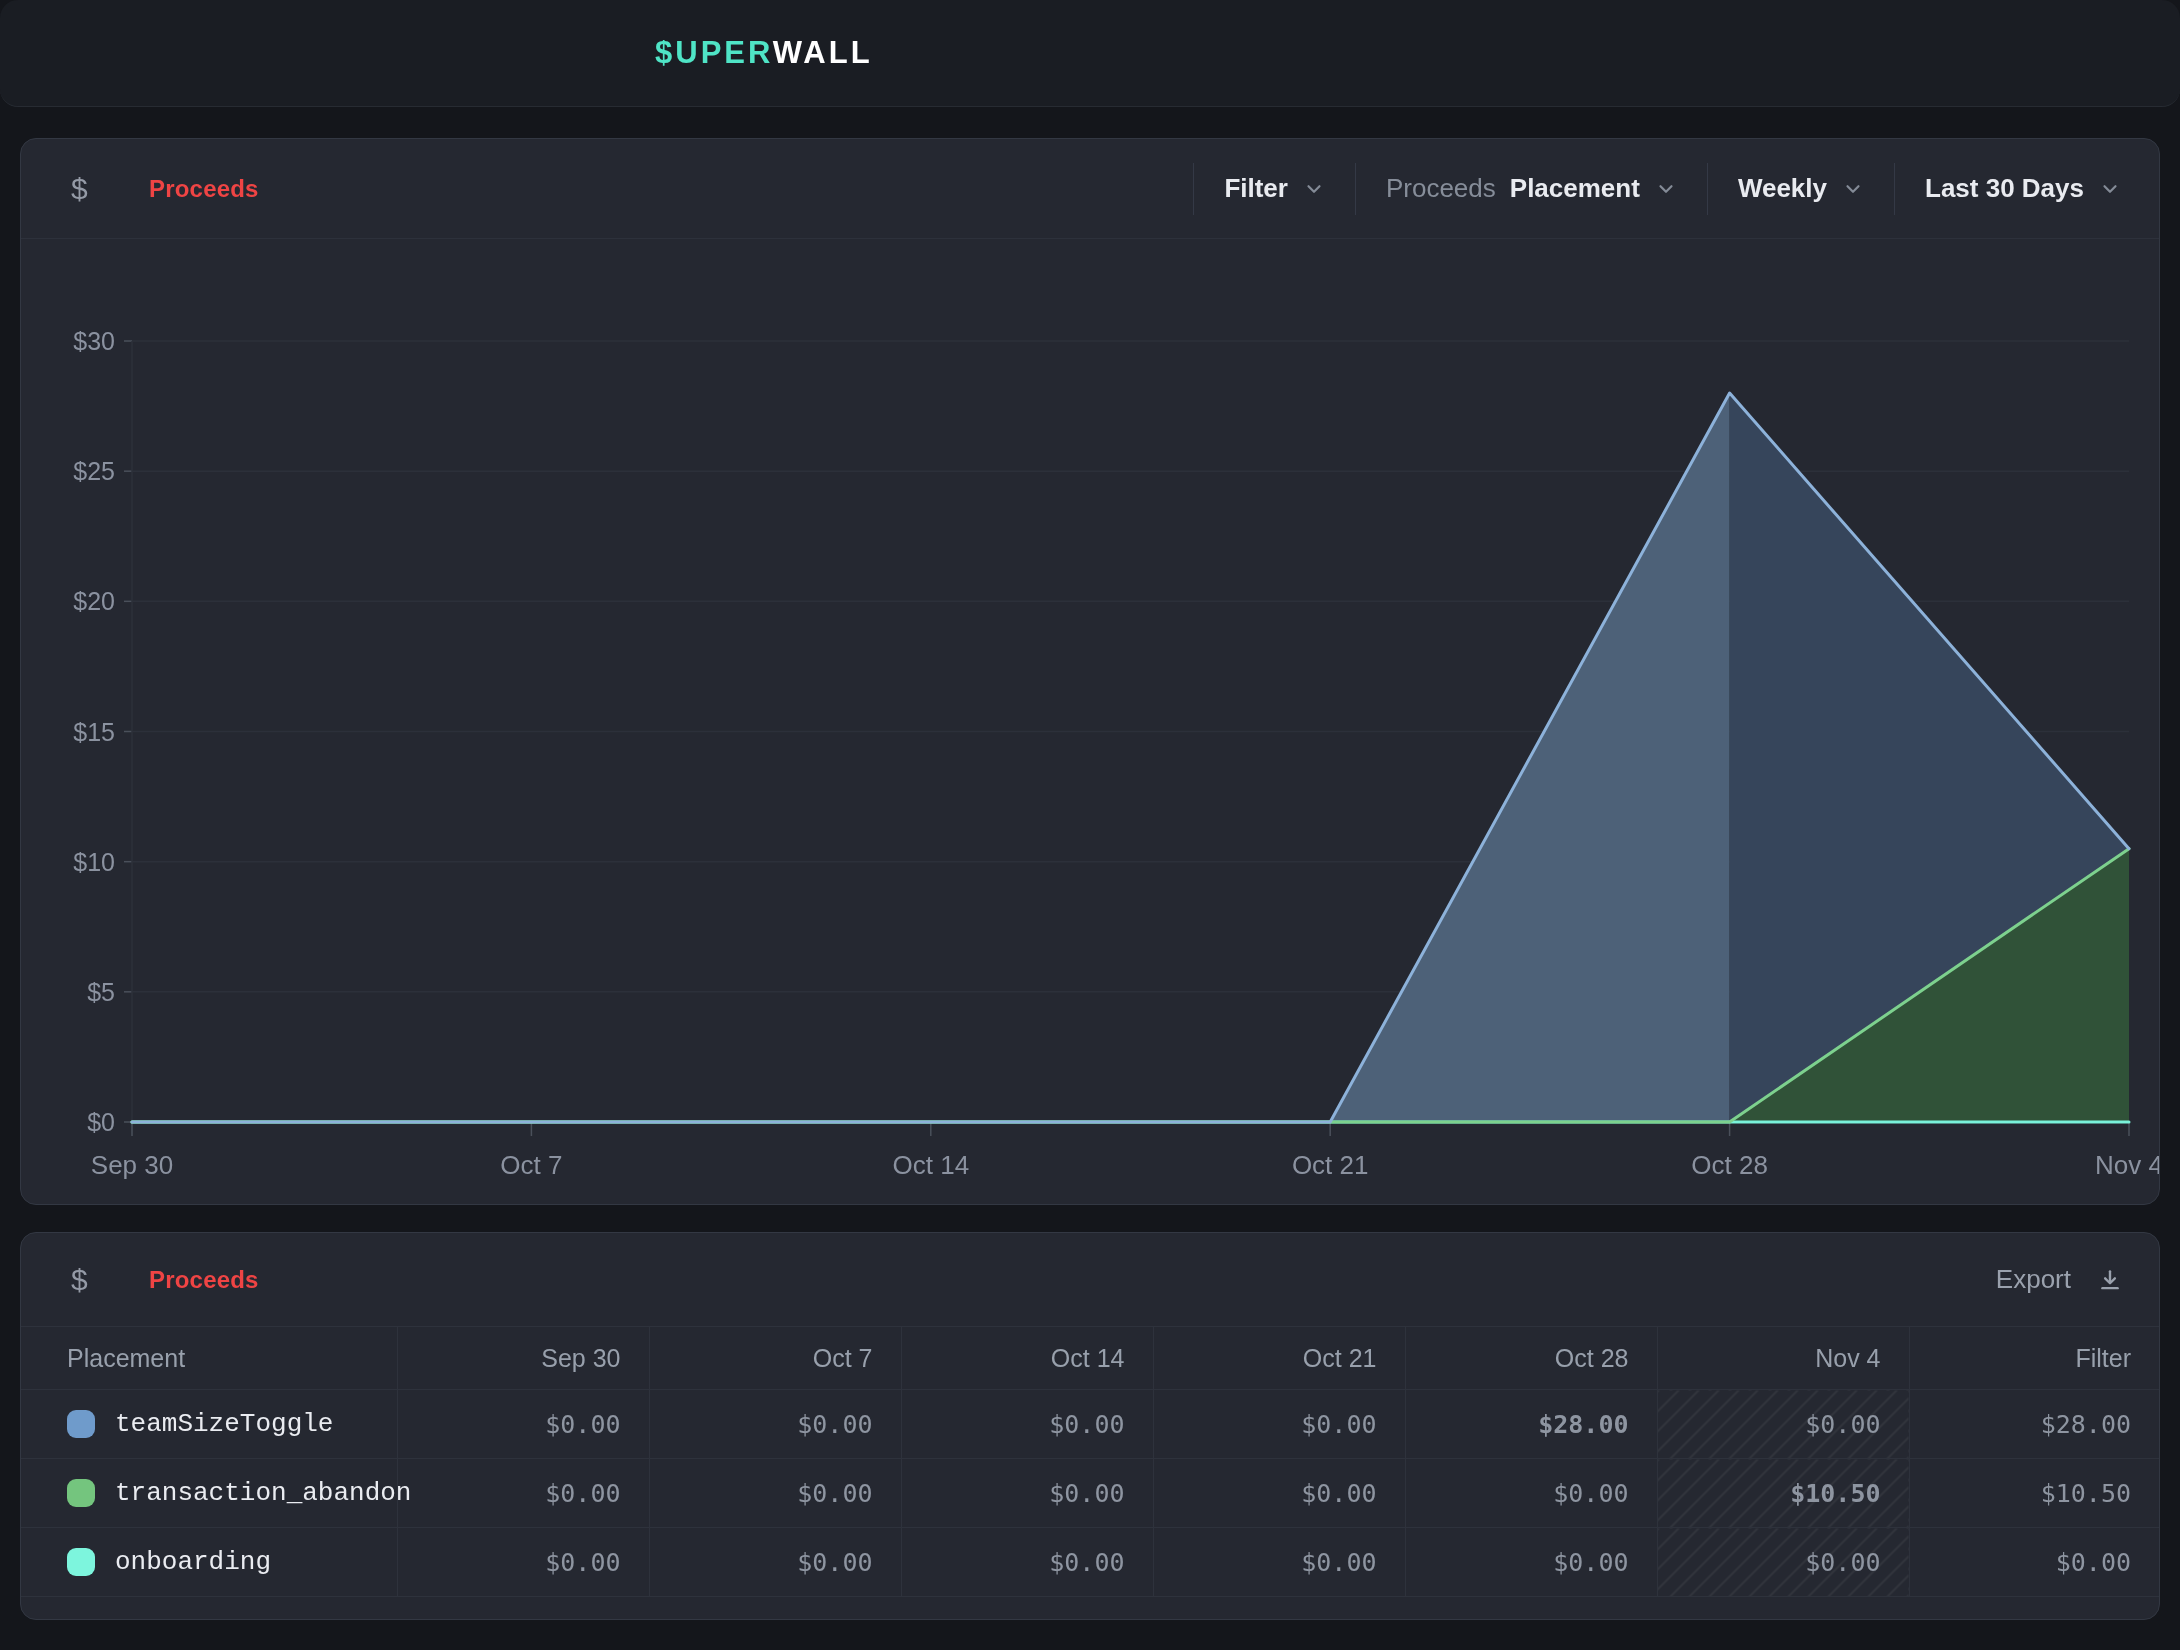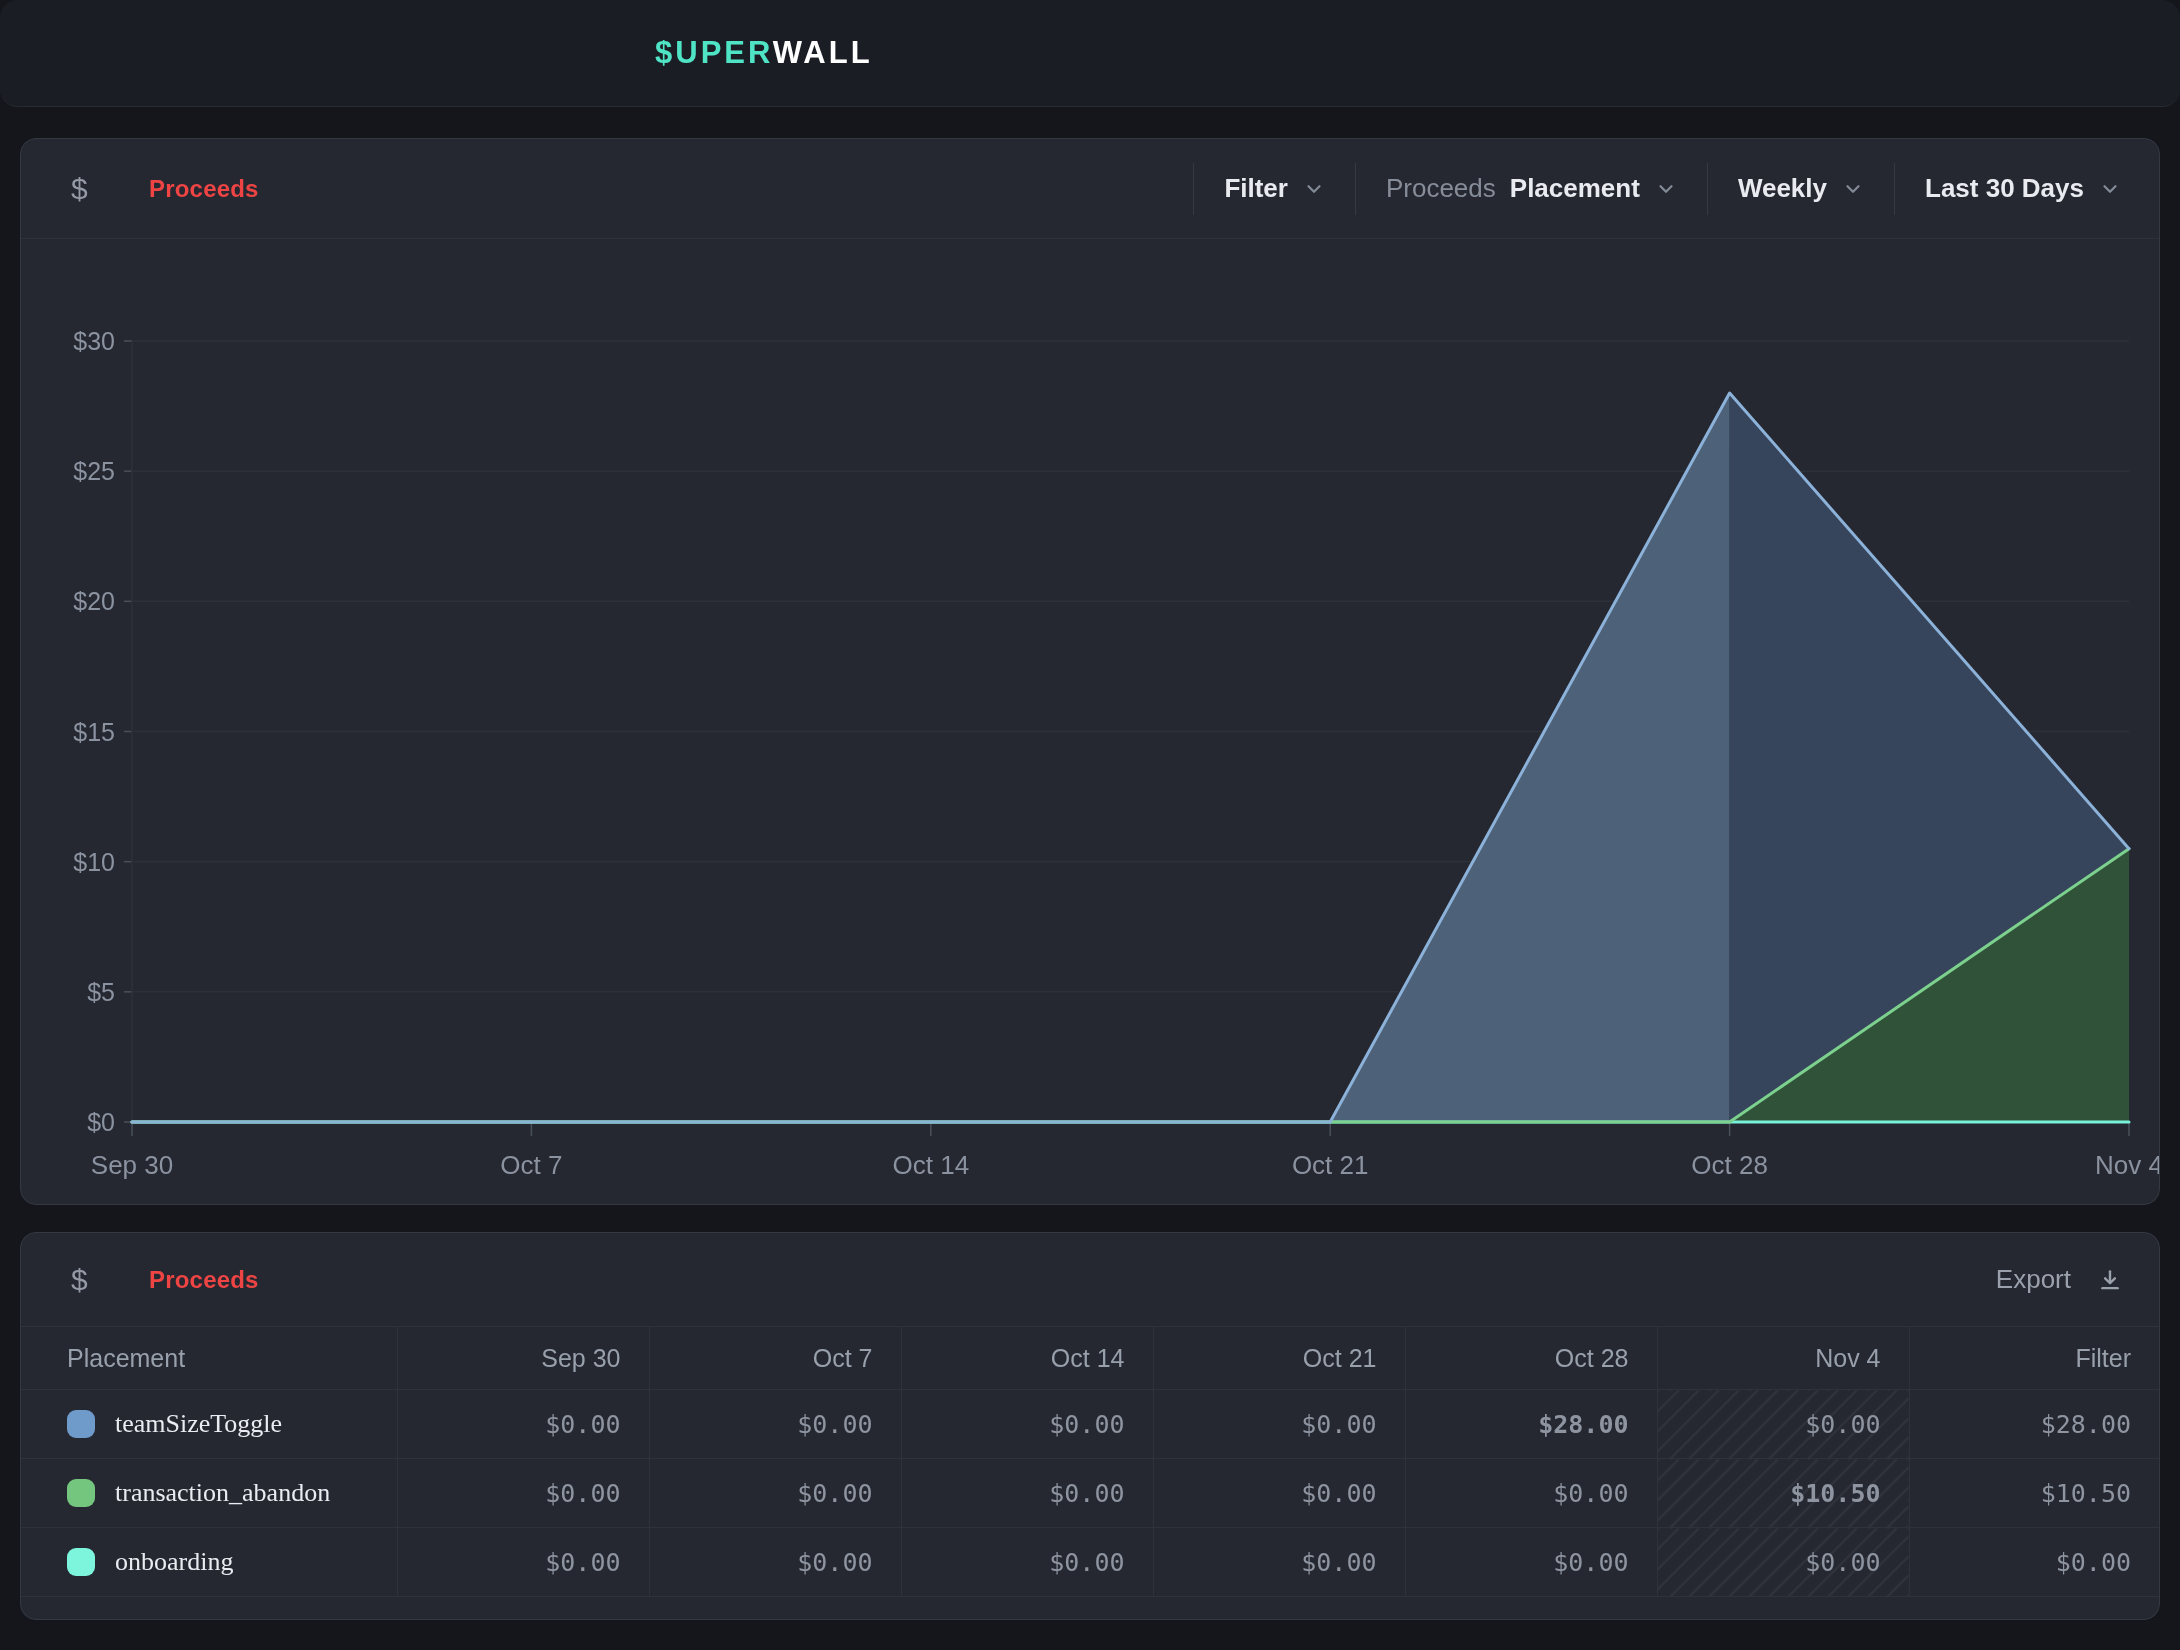--- a/index.html
+++ b/index.html
@@ -73,21 +73,21 @@
   table.data th {
     height: 63px; font-size: 25px; font-weight: 400; color: #98a0ac;
     text-align: right; padding-right: 28px;
   }
   table.data th:first-child { text-align: left; padding-left: 46px; }
   table.data th + th, table.data td + td { border-left: 1px solid #2e323c; }
   table.data td {
     height: 69px; text-align: right; padding-right: 28px;
     font-family: "DejaVu Sans Mono", monospace; font-size: 25px; color: #8e95a1;
   }
-  table.data td.name-cell { font-family: Liberation Serif, serif; text-align: right; padding: 0 0 0 46px; }
+  table.data td.name-cell { font-family: Liberation Mono, monospace; text-align: right; padding: 0 0 0 46px; }
   .name-wrap { display: flex; align-items: center; }
   .chip { width: 28px; height: 28px; border-radius: 9px; margin-right: 20px; flex: none; }
   .series-name { color: #eaecf1; font-size: 26px; }
   td.emph { color: #f6f7f9; font-weight: 700; }
   td.hatched {
     background-image: repeating-linear-gradient(135deg,
       rgba(255,255,255,0.055) 0px, rgba(255,255,255,0.055) 2px,
       transparent 2px, transparent 14px);
   }
 </style>

